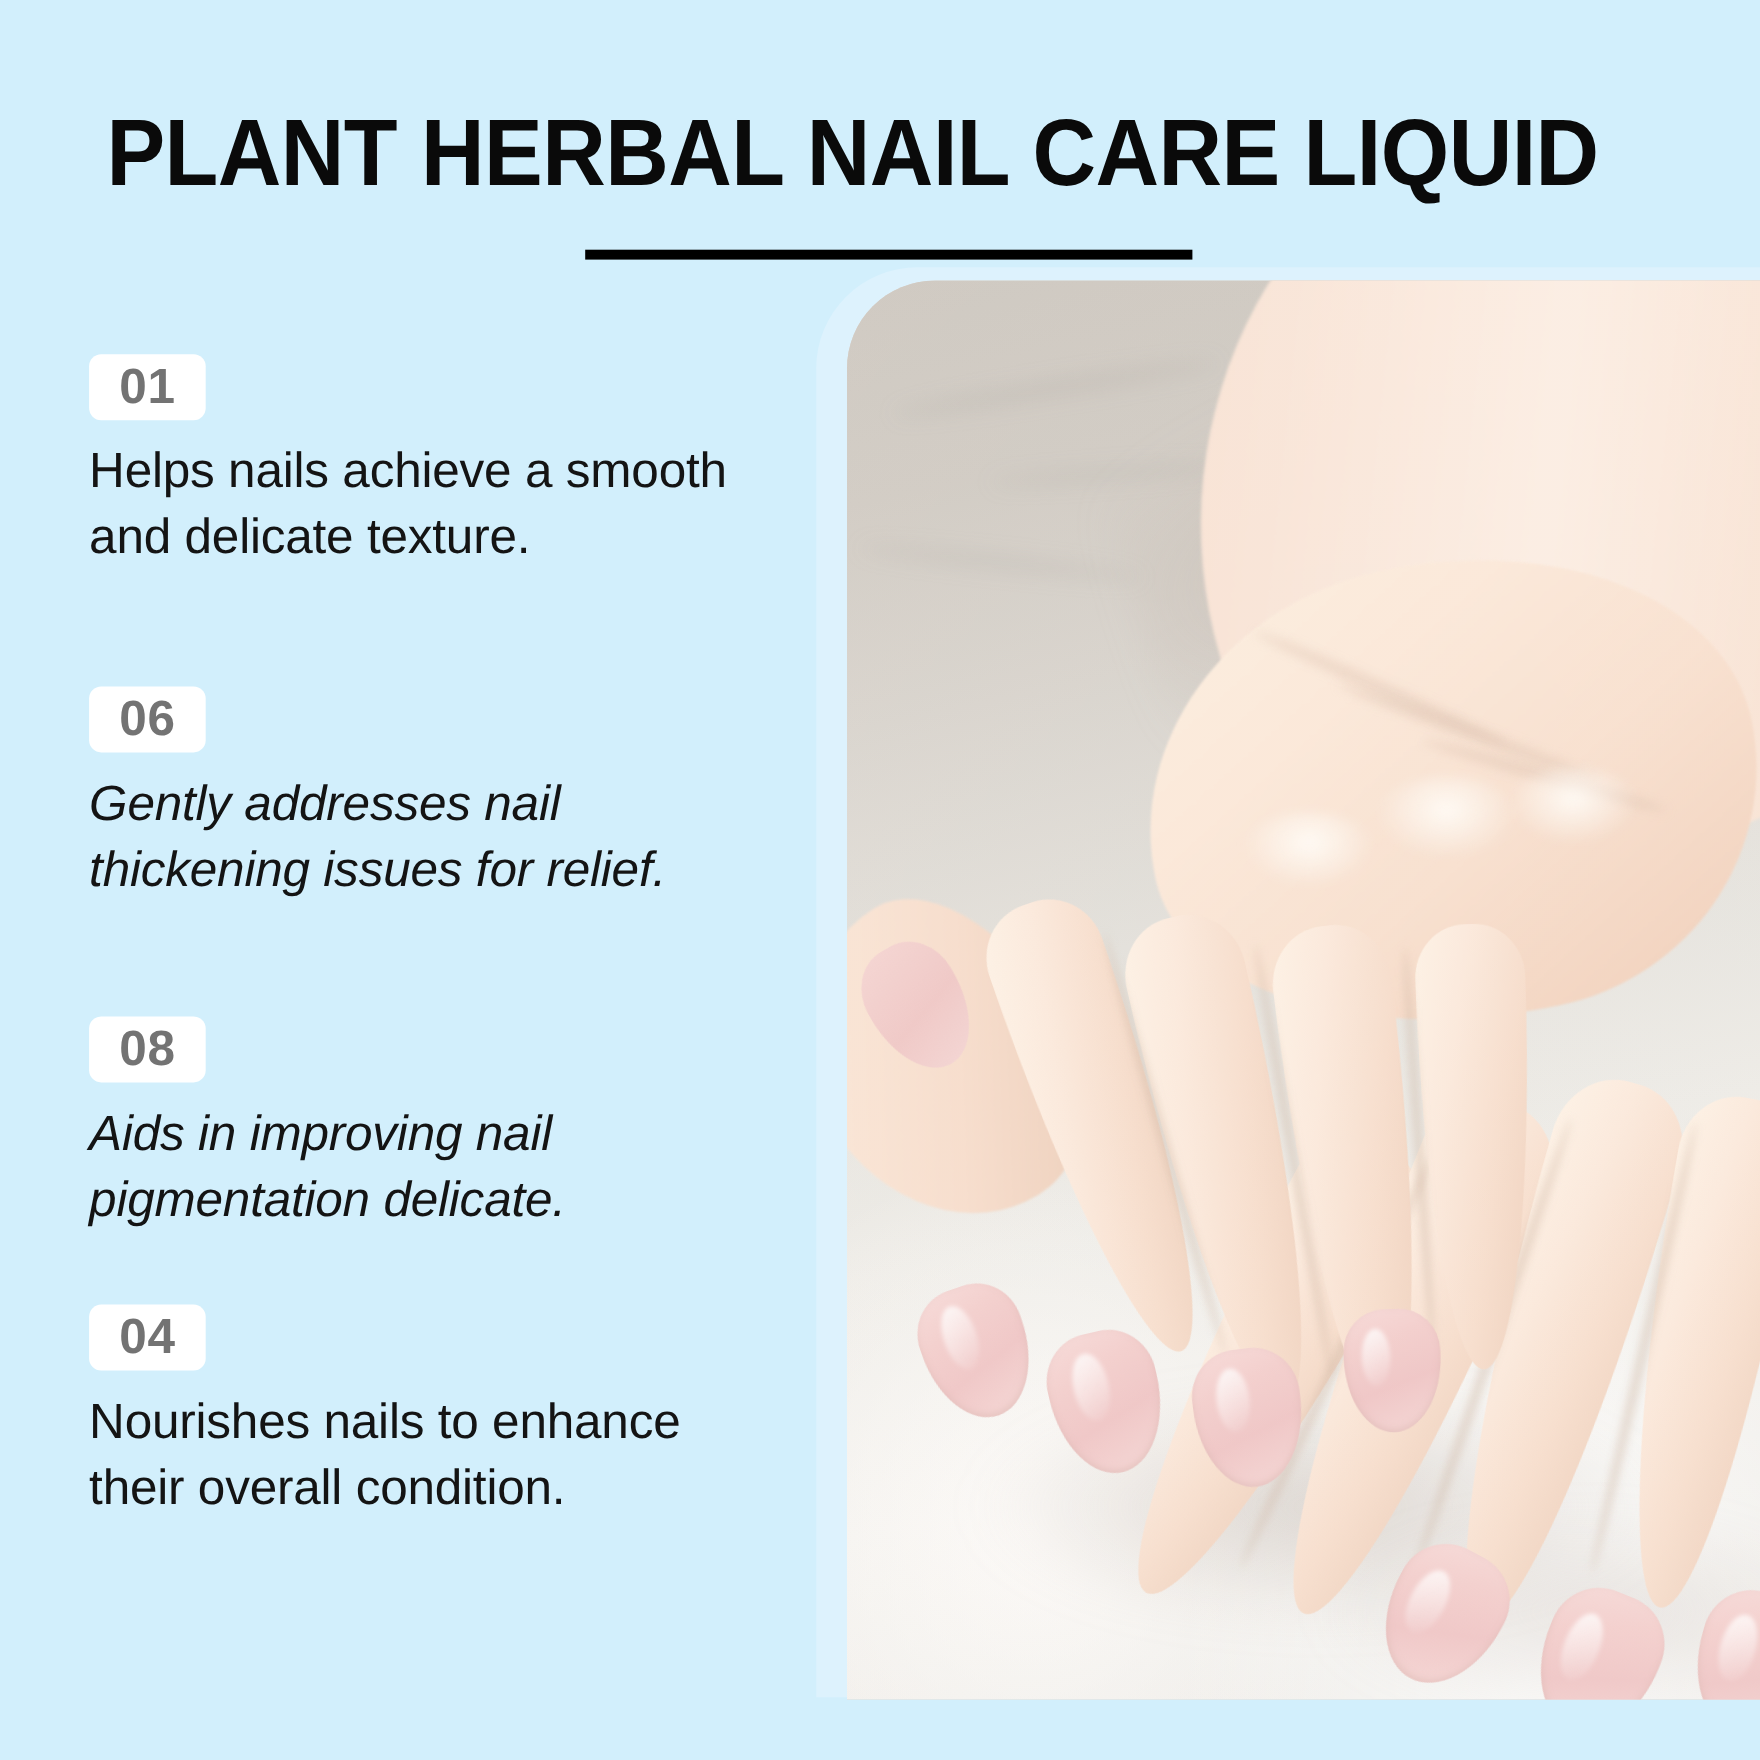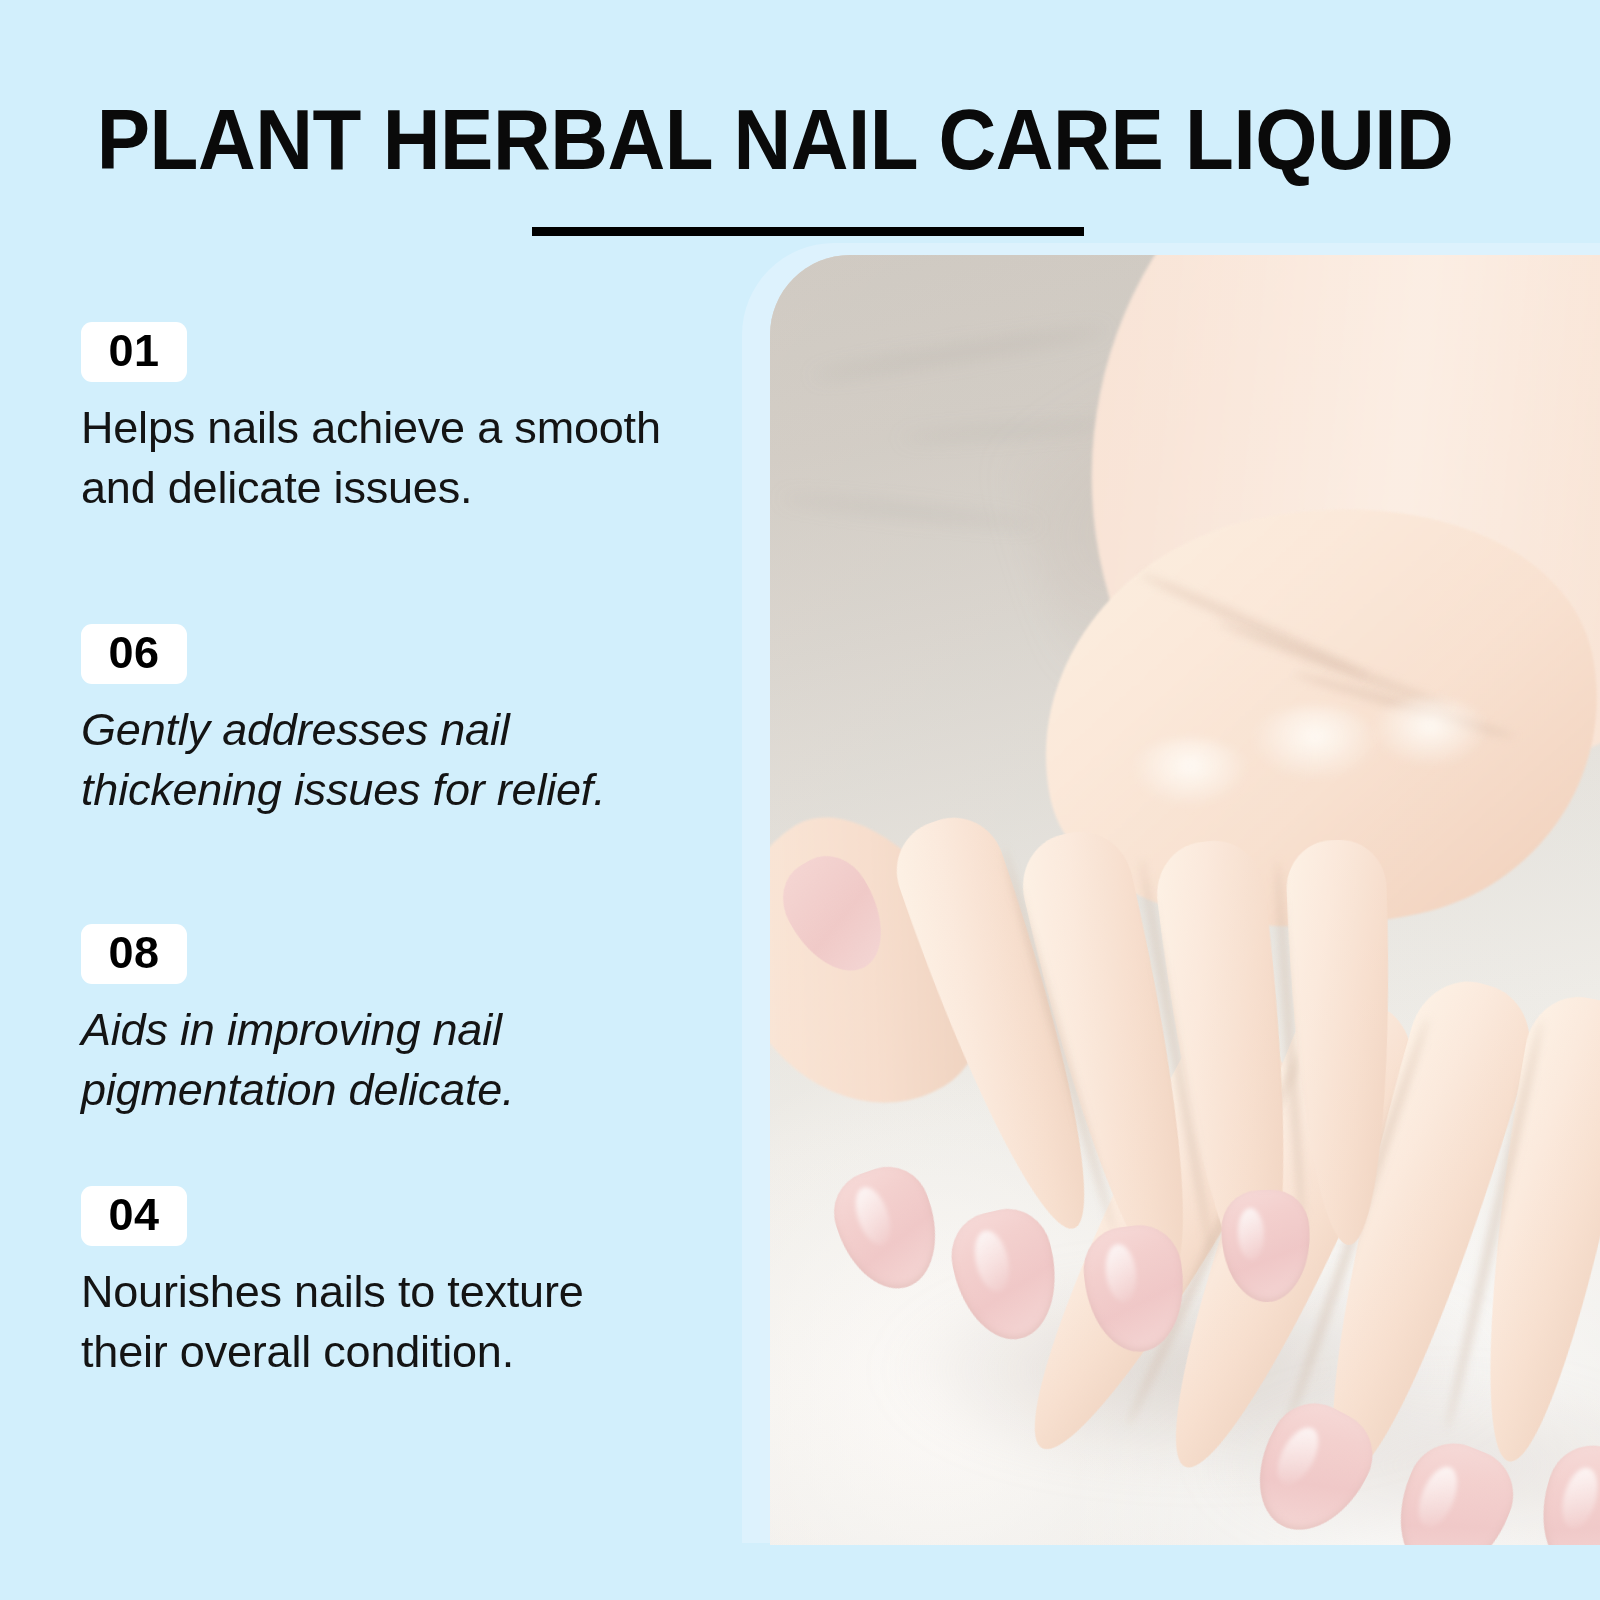--- a/index.html
+++ b/index.html
@@ -67,21 +67,21 @@
     border-radius: 11px;
     padding: 4px 22px 6px 22px;
     min-width: 62px;
     text-align: center;
   }
   .badge-number {
     font-family: "Liberation Sans Narrow", "Liberation Sans", sans-serif;
     font-weight: 700;
     font-size: 45px;
     line-height: 50px;
-    color: #000000;
+    color: #737373;
     letter-spacing: 0.5px;
     display: block;
   }
   .feature-text {
     margin: 16px 0 0 0;
     font-family: "Liberation Sans", sans-serif;
     font-weight: 400;
     font-size: 45px;
     line-height: 60px;
     color: #141414;
@@ -331,42 +331,42 @@
   <h1 class="page-title">PLANT HERBAL NAIL CARE LIQUID</h1>
   <div class="title-rule"></div>
 </div>
 
 <div class="features">
 
   <div class="feature feature-1">
     <div class="badge">
       <span class="badge-number">01</span>
     </div>
-    <p class="feature-text">Helps nails achieve a smooth and delicate issues.</p>
+    <p class="feature-text">Helps nails achieve a smooth and delicate texture.</p>
   </div>
 
   <div class="feature feature-2">
     <div class="badge">
       <span class="badge-number">06</span>
     </div>
     <p class="feature-text">Gently addresses nail thickening issues for relief.</p>
   </div>
 
   <div class="feature feature-3">
     <div class="badge">
       <span class="badge-number">08</span>
     </div>
     <p class="feature-text">Aids in improving nail pigmentation delicate.</p>
   </div>
 
   <div class="feature feature-4">
     <div class="badge">
       <span class="badge-number">04</span>
     </div>
-    <p class="feature-text">Nourishes nails to texture their overall condition.</p>
+    <p class="feature-text">Nourishes nails to enhance their overall condition.</p>
   </div>
 
 </div>
 
 <div class="photo-backing"></div>
 
 <div class="photo-frame">
   <div class="photo-inner">
 
     <div class="vein vein-a"></div>

